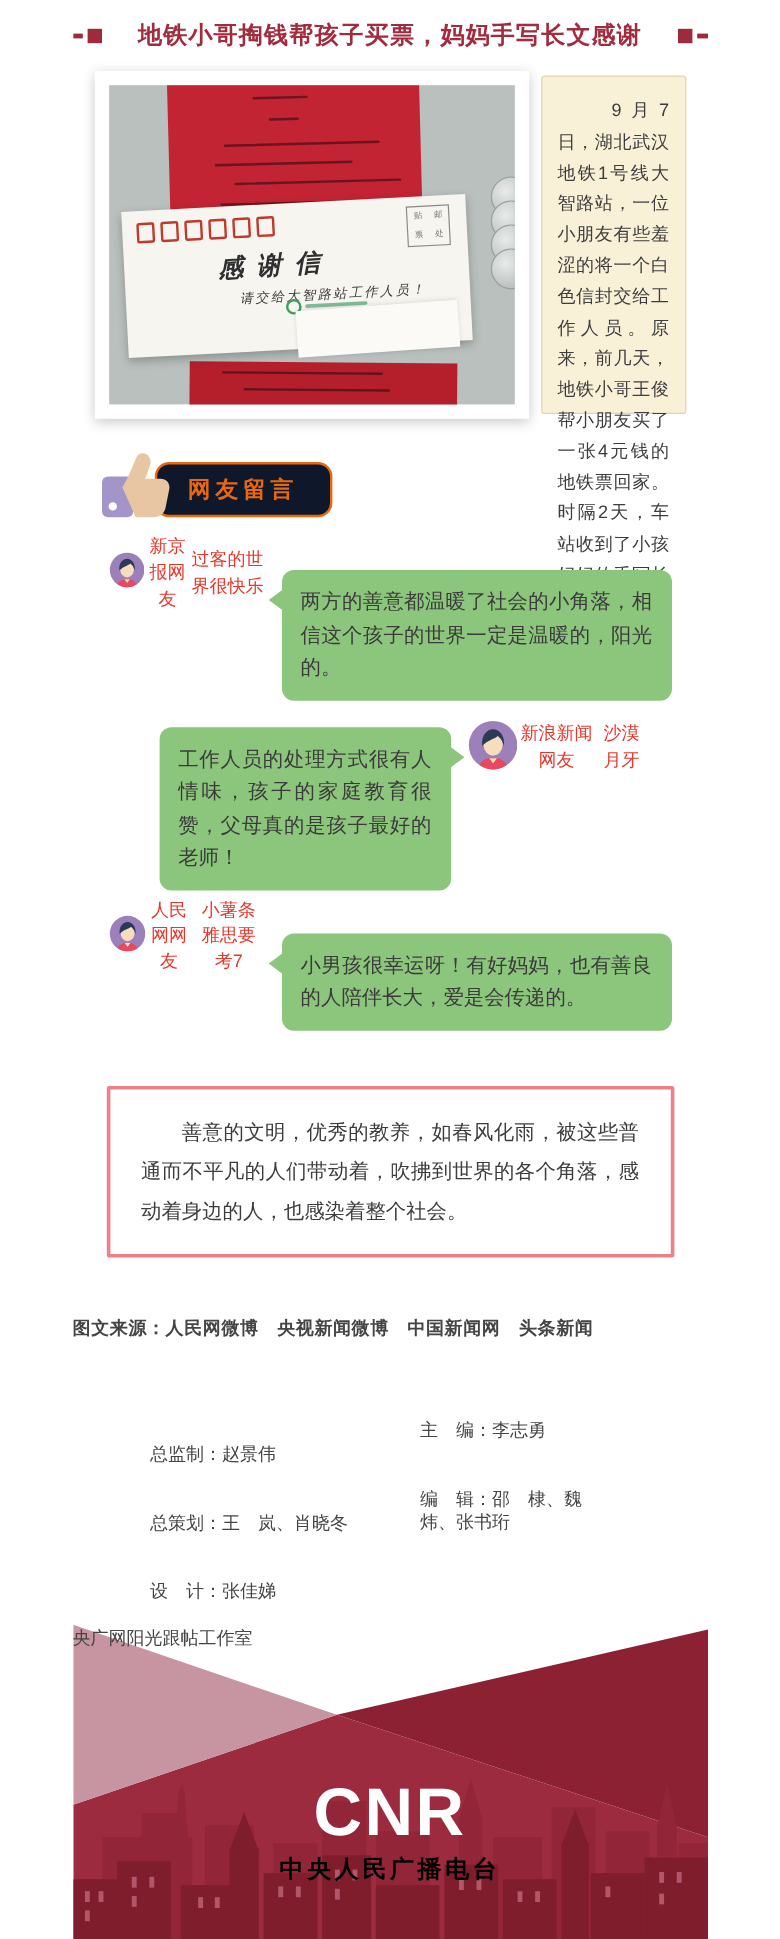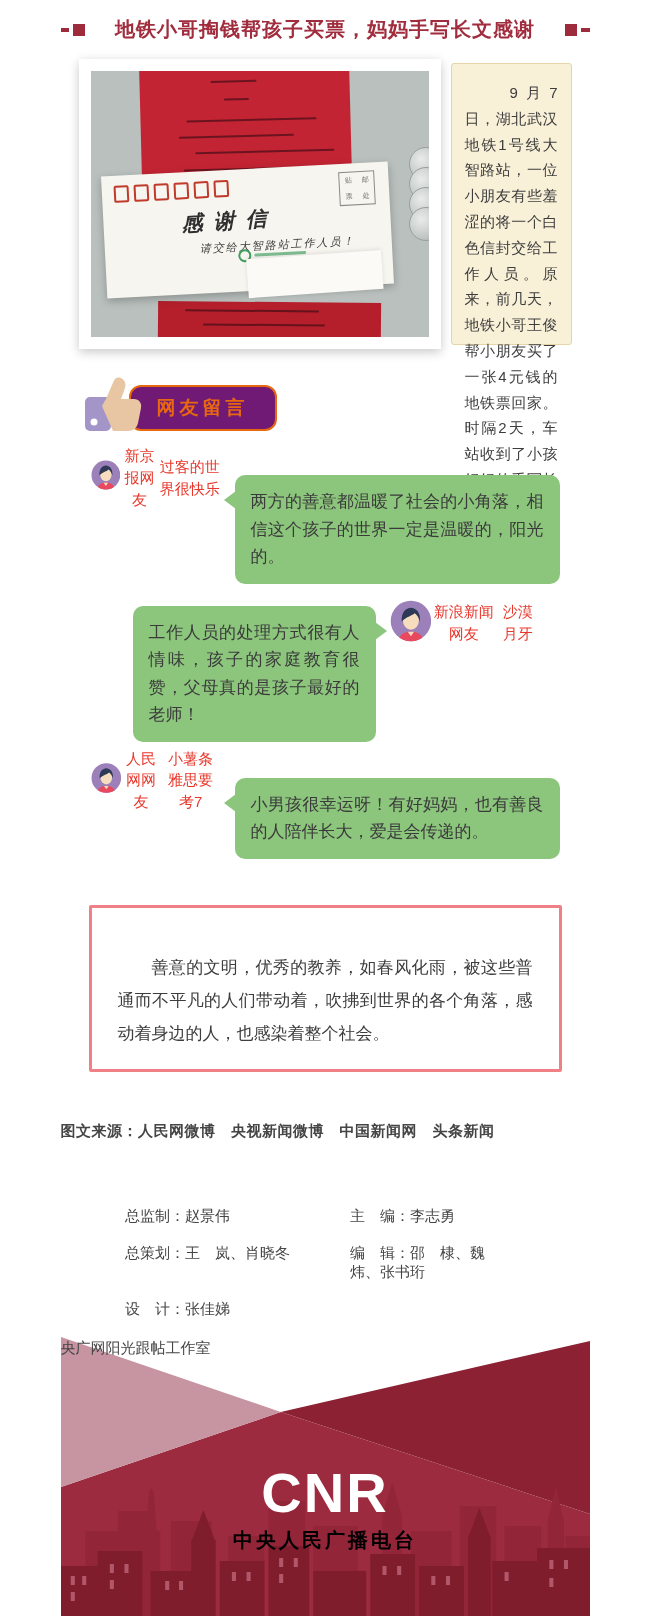--- a/index.html
+++ b/index.html
@@ -36,21 +36,21 @@
   .green-line { width:52px; height:3px; background:rgba(63,158,95,.65); border-radius:2px; }
   .white-label { position:absolute; right:4%; bottom:-5%; width:47%; height:32%; background:#fbfaf7;
                  box-shadow:0 -1px 4px rgba(0,0,0,.10); transform:rotate(-1deg); }
   .story-text-box { flex:1; background:#f9f0d8; border:1px solid #e3d4a9; border-radius:3px;
                     margin-top:4px; height:282px; padding:16px 13px; }
   .story-text { font-size:15px; line-height:1.72; color:#3d3d3d; text-indent:3em; text-align:justify; }
 
   
   .badge-row { display:flex; align-items:flex-end; margin:26px 0 0 22px; height:58px; }
   .thumb-icon { width:64px; height:58px; flex:none; position:relative; z-index:2; }
-  .badge-box { border:2px solid #e8680f; border-radius:12px; background:#701a75; color:#e8680f;
+  .badge-box { border:2px solid #e8680f; border-radius:12px; background:#0f172a; color:#e8680f;
                font-size:19px; font-weight:bold; letter-spacing:4px; padding:8px 26px; margin:0 0 2px -18px; position:relative; z-index:1; }
 
   
   .comment { display:flex; align-items:flex-start; }
   .comment.left { margin:12px 30px 0 30px; }
   .comment.c3 { margin-top:6px; }
   .comment.right { margin:8px 50px 0 72px; }
   .commenter { flex:none; display:flex; flex-direction:row; align-items:center; text-align:center;
                font-size:15px; color:#e8382c; line-height:1.45; }
   .comment.left .commenter { width:130px; }
@@ -60,27 +60,27 @@
             font-size:17px; line-height:1.62; color:#3b3b3b; text-align:justify; }
   .comment.left .bubble { margin-left:14px; margin-top:30px; }
   .comment.right .bubble { margin-right:14px; margin-top:14px; }
   .bubble.tail-left::before { content:""; position:absolute; left:-11px; top:16px; border-top:9px solid transparent;
             border-bottom:9px solid transparent; border-right:12px solid #8cc57c; }
   .bubble.tail-right::before { content:""; position:absolute; right:-11px; top:16px; border-top:9px solid transparent;
             border-bottom:9px solid transparent; border-left:12px solid #8cc57c; }
 
   
   .quote-box { margin:46px 28px 0; border:3px solid #ef8086; border-radius:2px; padding:19px 26px; background:#fff; }
-  .quote-text { font-size:17px; line-height:1.95; color:#3d3d3d; text-indent:2em; text-align:justify;margin-top:24px; }
+  .quote-text { font-size:17px; line-height:1.95; color:#3d3d3d; text-indent:2em; text-align:justify; }
 
   
   .sources { margin-top:50px; font-size:15px; color:#454545; font-weight:600; letter-spacing:.5px; }
   .credits { width:400px; margin:66px auto 0; font-size:15px; color:#454545; }
   .credit-row { display:flex; margin-bottom:18px; }
-  .credit-left { width:225px; flex:none; }
+  .credit-left { width:225px; flex:none;margin-top:20px; }
   .credit-right { flex:1; }
 
   
   .footer { margin-top:auto; height:398px; position:relative; background:#fff; }
   .footer-svg, .skyline-svg { position:absolute; left:0; width:100%; display:block; }
   .footer-svg { top:0; height:398px; }
   .skyline-svg { bottom:0; height:140px; }
   .studio { position:absolute; top:2px; left:0; width:100%; text-align:left; font-size:15px; color:#454545; }
   .cnr-logo { position:absolute; top:128px; left:0; width:100%; text-align:center; color:#fff;
               font-size:56px; font-weight:900; letter-spacing:2px; line-height:1; }

